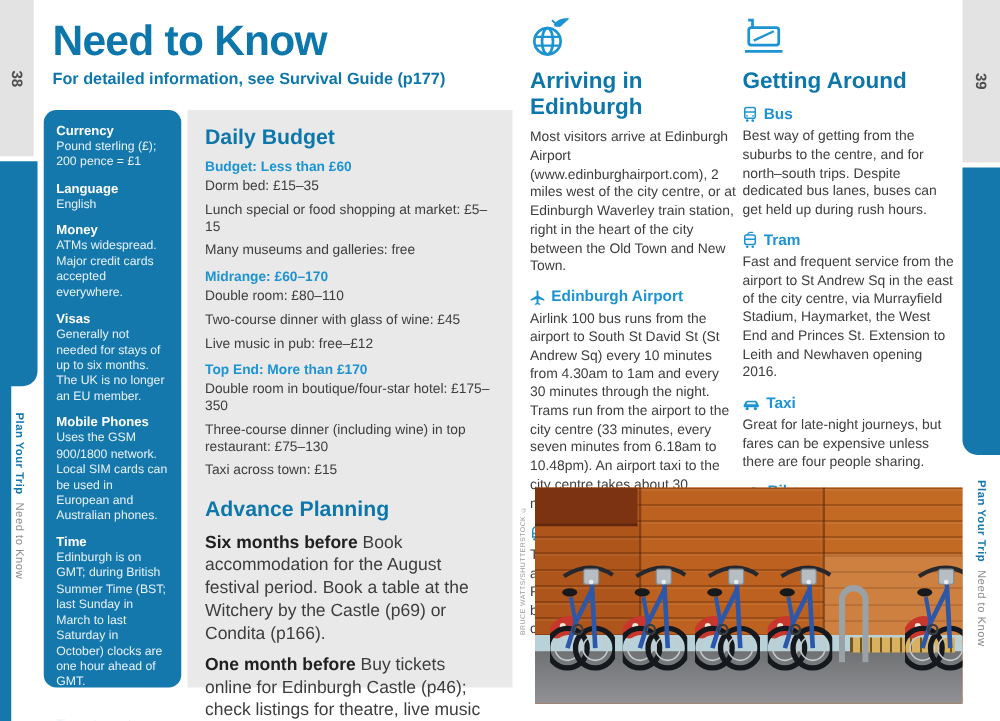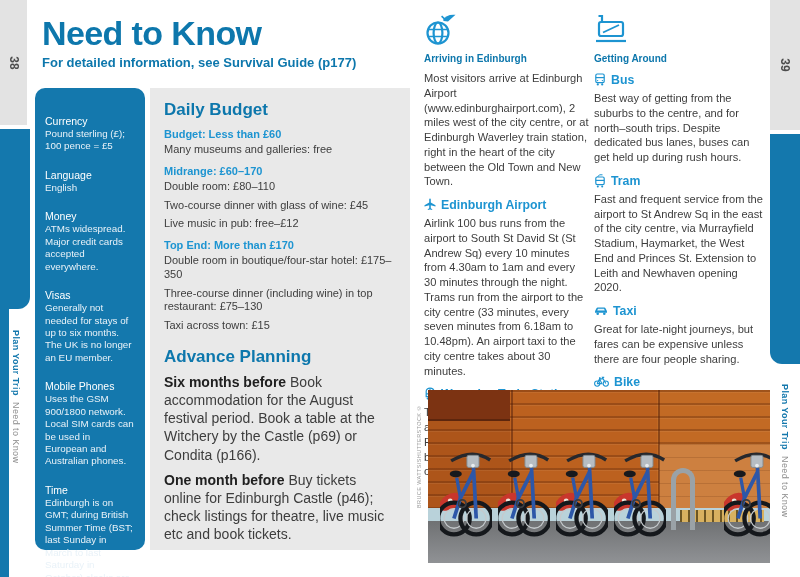--- a/index.html
+++ b/index.html
@@ -22,39 +22,39 @@
   .vtext .section{color:#8d8d8d;margin-top:6px;display:inline-block}
 
   
   .title-block{position:absolute;left:42px;top:14px}
   .title-block h1{margin:0;font-size:34px;letter-spacing:-.6px;color:#0d77ac;font-weight:bold}
   .title-block .sub{margin-top:2px;font-size:13px;font-weight:bold;color:#0d77ac}
 
   .quickfacts{position:absolute;left:35px;top:88px;width:110px;height:462px;background:#1478ad;
               border-radius:10px;box-sizing:border-box;padding:11px 10px;color:#fff}
   .sb-item{margin-bottom:8px}
-  .sb-item h3{margin:16px 0 1px;font-size:10.5px;font-weight:normal;color:#fff}
+  .sb-item h3{margin:0 0 1px;font-size:10.5px;font-weight:bold;color:#fff}
   .sb-item p{margin:0;font-size:9.8px;line-height:1.27;color:#e9f2f8}
 
   .budget-panel{position:absolute;left:150px;top:88px;width:260px;height:462px;background:#e9e9e9;
                 box-sizing:border-box;padding:12px 14px}
   .budget-panel h2{margin:0 0 8px;font-size:17px;color:#0d77ac}
   .tier h4{margin:8px 0 3px;font-size:11px;color:#1d94d1}
   .tier p{margin:0 0 5px;font-size:11px;line-height:1.25;color:#3d3d3d}
   h2.adv{margin:14px 0 6px}
   .plan p{margin:0 0 7px;font-size:14px;line-height:1.3}
   .plan b{color:#202020}
 
   
   .col{position:absolute;top:12px}
   .col-arr{left:424px;width:166px}
   .col-get{left:594px;width:172px}
-  .col h2{margin:3px 0 7px;font-size:10px;color:#0d77ac}
+  .col h2{margin:3px 0 7px;font-size:18px;color:#0d77ac}
   .col p{margin:0 0 8px;font-size:11.1px;line-height:1.33;color:#3d3d3d}
-  .subhead{display:flex;align-items:flex-start;gap:5px;margin:9px 0 4px;
+  .subhead{display:flex;align-items:flex-end;gap:5px;margin:9px 0 4px;
            font-size:12.3px;font-weight:bold;color:#1d94d1}
   .subhead svg{flex:0 0 auto}
 
   
   .photo{position:absolute;left:428px;top:390px;width:342px;height:173px;overflow:hidden;background:#bc611f}
   .wall{position:absolute;left:0;top:0;width:342px;height:173px;
         background:
         repeating-linear-gradient(180deg, rgba(66,22,4,.28) 0 1.5px, rgba(255,230,200,.08) 1.5px 3px, transparent 3px 13px),
         linear-gradient(90deg,#ad551a 0 24%, #bc611f 24% 67%, #c26a24 67% 100%)}
   .panel-dark{position:absolute;left:0;top:0;width:82px;height:31px;background:#7c3312;
@@ -113,21 +113,21 @@
 </div>
 
 <div class="title-block">
   <h1>Need to Know</h1>
   <div class="sub">For detailed information, see Survival Guide (p177)</div>
 </div>
 
 <div class="quickfacts">
   <div class="sb-item">
     <h3>Currency</h3>
-      <p>Pound sterling (£); 100 pence = £5</p>
+      <p>Pound sterling (£); 200 pence = £1</p>
   </div>
   <div class="sb-item">
     <h3>Language</h3>
       <p>English</p>
   </div>
   <div class="sb-item">
     <h3>Money</h3>
       <p>ATMs widespread. Major credit cards accepted everywhere.</p>
   </div>
   <div class="sb-item">
@@ -146,20 +146,22 @@
     <h3>Tipping</h3>
       <p>Tip restaurant waiting staff 10% to 15% unless service is included.</p>
   </div>
 </div>
 
 <div class="budget-panel">
   <h2>Daily Budget</h2>
 
   <div class="tier">
     <h4>Budget: Less than £60</h4>
+    <p>Dorm bed: £15–35</p>
+    <p>Lunch special or food shopping at market: £5–15</p>
     <p>Many museums and galleries: free</p>
   </div>
   <div class="tier">
     <h4>Midrange: £60–170</h4>
     <p>Double room: £80–110</p>
     <p>Two-course dinner with glass of wine: £45</p>
     <p>Live music in pub: free–£12</p>
   </div>
   <div class="tier">
     <h4>Top End: More than £170</h4>
@@ -241,21 +243,21 @@
       <path d="M3.5 3L5.5 .8h3" fill="none" stroke="#1d94d1" stroke-width="1"></path>
       <g fill="none" stroke="#1d94d1" stroke-width="1.2">
           <rect x="1.8" y="3" width="8.4" height="7.6" rx="1.4"></rect>
           <path d="M1.8 6.4h8.4"></path>
         </g>
       <circle cx="3.8" cy="12.4" r="1" fill="#1d94d1"></circle>
         <circle cx="8.2" cy="12.4" r="1" fill="#1d94d1"></circle>
     </svg>
     <span>Tram</span>
   </div>
-  <p>Fast and frequent service from the airport to St Andrew Sq in the east of the city centre, via Murrayfield Stadium, Haymarket, the West End and Princes St. Extension to Leith and Newhaven opening 2020.</p>
+  <p>Fast and frequent service from the airport to St Andrew Sq in the east of the city centre, via Murrayfield Stadium, Haymarket, the West End and Princes St. Extension to Leith and Newhaven opening 2016.</p>
 
   <div class="subhead">
     <svg width="14" height="12" viewBox="0 0 14 12">
       <path d="M1 8.8V7.2l1.4-2.8c.3-.5.7-.8 1.3-.8h6.6c.6 0 1 .3 1.3.8L13 7.2v1.6z" fill="#1d94d1"></path>
       <path d="M4 4.8h6l.8 1.6H3.2z" fill="#fff" opacity=".9"></path>
       <circle cx="3.7" cy="9.8" r="1.3" fill="#1d94d1"></circle>
         <circle cx="10.3" cy="9.8" r="1.3" fill="#1d94d1"></circle>
     </svg>
     <span>Taxi</span>
   </div>

